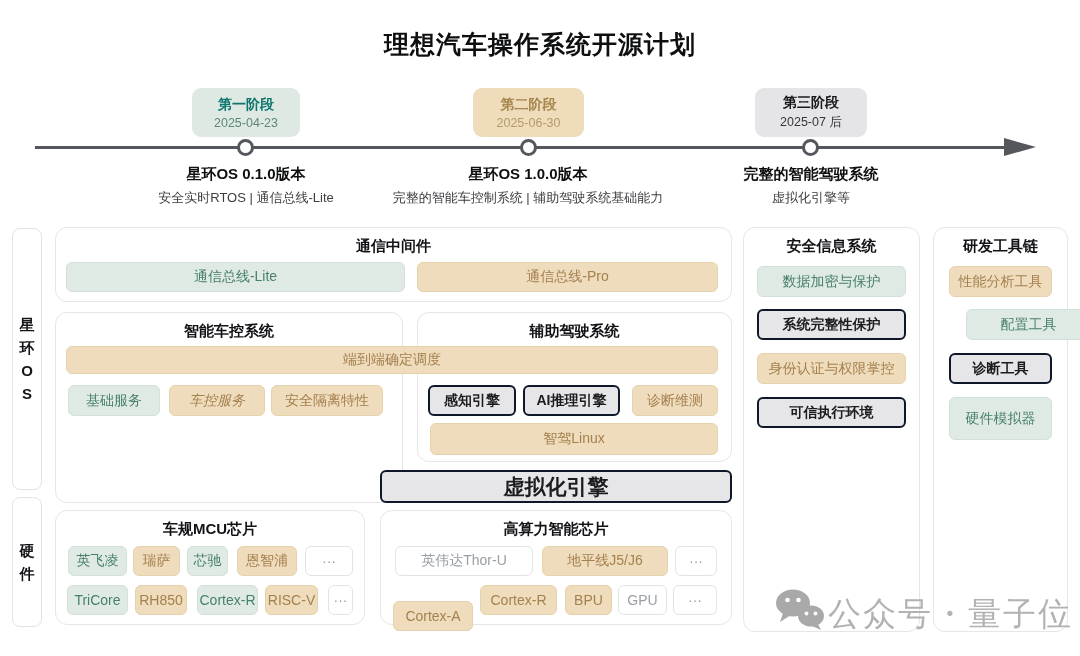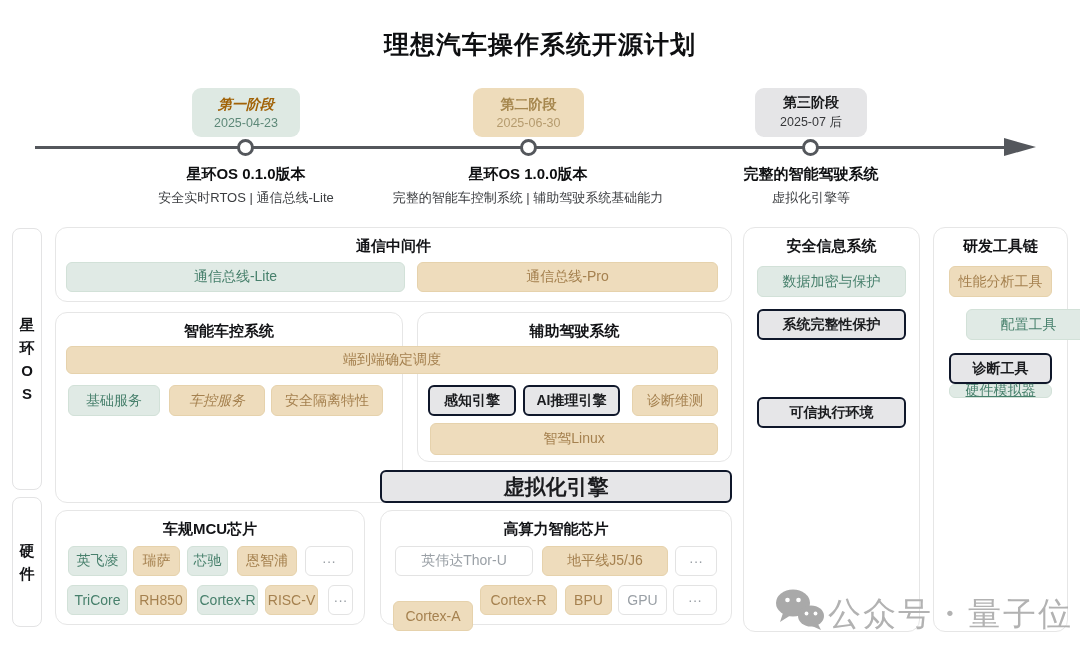--- a/index.html
+++ b/index.html
@@ -11,21 +11,21 @@
   .page-title{left:0;right:0;top:28px;text-align:center;font-size:25px;font-weight:700;color:#0e0f11;letter-spacing:1px;}
 
   
   .tl-line{left:35px;top:146px;width:975px;height:3px;background:#54575c;}
   .tl-arrow{left:1004px;top:138px;width:0;height:0;border-top:9px solid transparent;border-bottom:9px solid transparent;border-left:32px solid #54575c;}
   .tl-node{width:17px;height:17px;border-radius:50%;background:#fff;border:3px solid #54575c;top:139px;z-index:2;}
   .phase{top:88px;height:49px;border-radius:9px;display:flex;flex-direction:column;align-items:center;justify-content:center;gap:2px;}
   .phase .p-label{font-size:14px;font-weight:700;}
   .phase .p-date{font-size:12.5px;}
   .ph-green{background:#dee9e3;}
-  .ph-green .p-label{color:#a16207;font-style:italic;} .ph-green .p-date{color:#5d8878;}
+  .ph-green .p-label{color:#0f766e;} .ph-green .p-date{color:#5d8878;}
   .ph-tan{background:#eedcbb;}
   .ph-tan .p-label{color:#a6874e;} .ph-tan .p-date{color:#b59b6e;}
   .ph-gray{background:#e5e5e7;}
   .ph-gray .p-label{color:#17181a;} .ph-gray .p-date{color:#36373a;}
   .ms-title{top:165px;transform:translateX(-50%);white-space:nowrap;font-size:15px;font-weight:700;color:#0e0f11;}
   .ms-detail{top:189px;transform:translateX(-50%);white-space:nowrap;font-size:13px;color:#3b3d40;}
 
   
   .panel{background:#fff;border:1px solid #e6e6e6;border-radius:12px;}
   .panel-title{position:absolute;left:0;right:0;top:9px;text-align:center;font-size:15px;font-weight:700;color:#121316;}
@@ -112,29 +112,30 @@
   <div class="abs chip tan" style="left:632px;top:385px;width:86px;height:31px;">诊断维测</div>
   <div class="abs chip tan" style="left:430px;top:423px;width:288px;height:32px;">智驾Linux</div>
 
   <div class="abs chip grayc" style="left:380px;top:470px;width:352px;height:33px;z-index:3;font-size:21px;">虚拟化引擎</div>
 
   <div class="abs panel" style="left:743px;top:227px;width:177px;height:405px;">
     <div class="panel-title">安全信息系统</div>
   </div>
   <div class="abs chip green" style="left:757px;top:266px;width:149px;height:31px;">数据加密与保护</div>
   <div class="abs chip grayc" style="left:757px;top:309px;width:149px;height:31px;">系统完整性保护</div>
+  <div class="abs chip tan" style="left:757px;top:353px;width:149px;height:31px;">身份认证与权限掌控</div>
   <div class="abs chip grayc" style="left:757px;top:397px;width:149px;height:31px;">可信执行环境</div>
 
   <div class="abs panel" style="left:933px;top:227px;width:135px;height:405px;">
     <div class="panel-title">研发工具链</div>
   </div>
   <div class="abs chip tan" style="left:949px;top:266px;width:103px;height:31px;">性能分析工具</div>
   <div class="abs chip green" style="left:949px;top:309px;width:125px;height:31px;margin-left:17px;">配置工具</div>
   <div class="abs chip grayc" style="left:949px;top:353px;width:103px;height:31px;">诊断工具</div>
-  <div class="abs chip green" style="left:949px;top:384px;width:103px;height:14px;text-decoration:underline;">硬件模拟器</div>
+  <div class="abs chip green" style="left:949px;top:397px;width:103px;height:43px;">硬件模拟器</div>
 
   <div class="abs panel" style="left:55px;top:510px;width:310px;height:115px;">
     <div class="panel-title">车规MCU芯片</div>
   </div>
   <div class="abs chip green" style="left:68px;top:546px;width:59px;height:30px;">英飞凌</div>
   <div class="abs chip tan" style="left:133px;top:546px;width:47px;height:30px;">瑞萨</div>
   <div class="abs chip green" style="left:187px;top:546px;width:41px;height:30px;">芯驰</div>
   <div class="abs chip tan" style="left:237px;top:546px;width:60px;height:30px;">恩智浦</div>
   <div class="abs chip whitec" style="left:305px;top:546px;width:48px;height:30px;">···</div>
   <div class="abs chip green" style="left:67px;top:585px;width:61px;height:30px;">TriCore</div>

